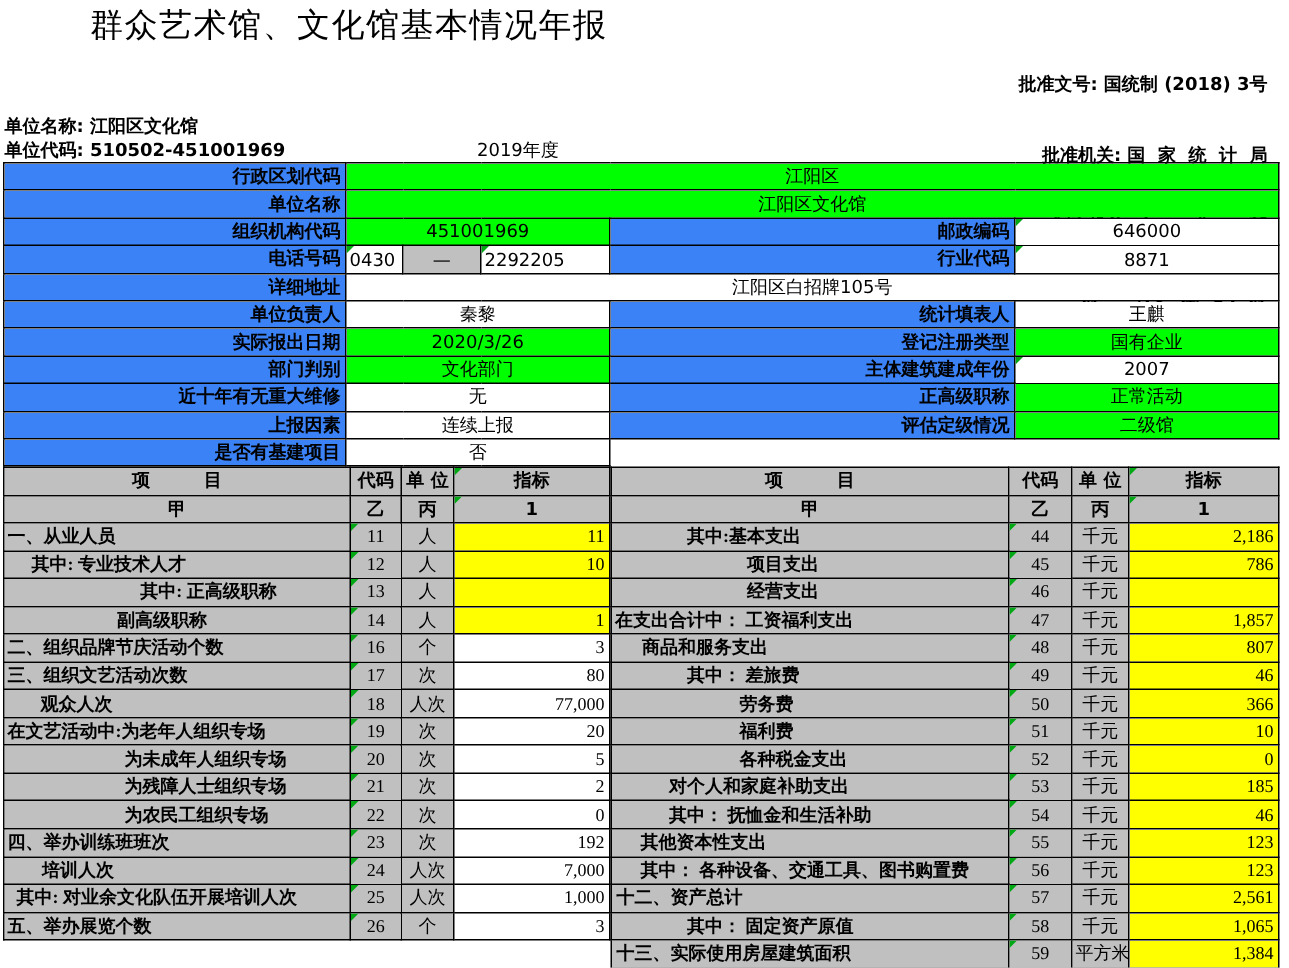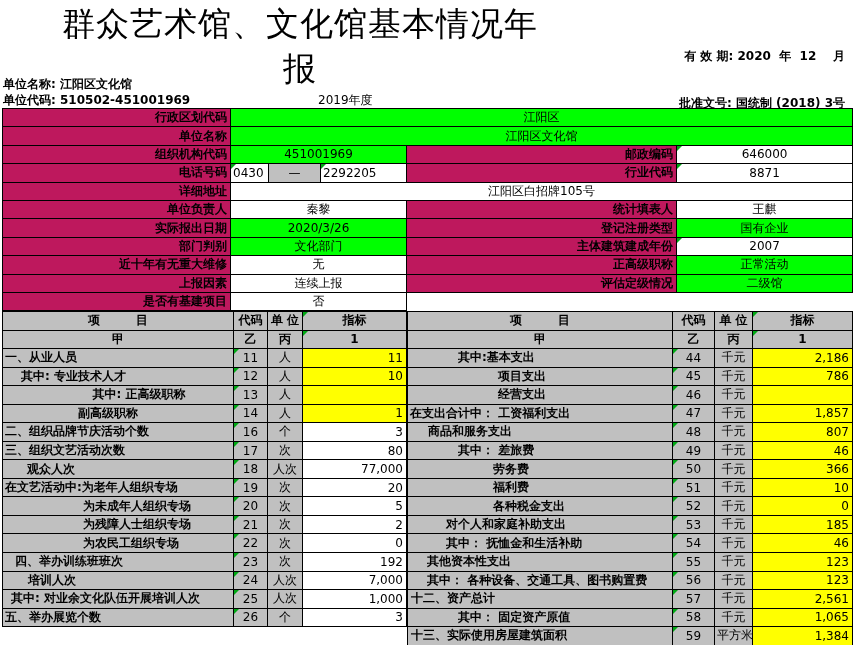--- a/index.html
+++ b/index.html
@@ -1,59 +1,58 @@
 <!DOCTYPE html>
 <html><head>
 <meta charset="utf-8">
 <style>
   html,body{margin:0;padding:0;}
   .page{position:relative;width:859px;height:645px;background:#ffffff;overflow:hidden;
         font-family:"DejaVu Sans","Liberation Sans",sans-serif;color:#000;}
-  .title{position:absolute;left:60px;top:2px;width:480px;text-align:center;
-         font-size:33px;letter-spacing:1px;font-weight:400;}
+  .title{position:absolute;left:60px;top:2px;width:480px;
+         font-size:22px;letter-spacing:1px;font-weight:400;}
   .meta{position:absolute;right:14px;top:17px;text-align:right;font-size:12px;
         font-weight:bold;line-height:15.8px;white-space:pre;}
   .unit-line{position:absolute;left:3px;font-size:12px;font-weight:bold;white-space:pre;}
   .unit-name{top:76px;}
   .unit-code{top:92px;}
   .year{position:absolute;left:318px;top:92px;font-size:12px;}
   table{border-collapse:collapse;table-layout:fixed;position:absolute;}
   td{border:1px solid #000;font-size:12px;padding:0 2px;vertical-align:middle;
      overflow:hidden;white-space:nowrap;}
   .form{left:2px;top:108px;width:850px;}
   .form tr{height:18.4px;}
-  .lab{background:#be185d;text-align:right;font-weight:bold;padding-right:3px;}
+  .lab{background:#3b82f6;text-align:right;font-weight:bold;padding-right:3px;}
   .green{background:#00ff00;text-align:center;}
   .wc{background:#ffffff;text-align:center;}
   .wl{background:#ffffff;text-align:left;}
   .gc{background:#c0c0c0;text-align:center;}
   .noborder{border:none;background:#ffffff;}
   .stat{top:311px;}
   .ltable{left:2px;width:404px;}
   .rtable{left:407px;width:445px;}
   .stat thead tr{height:18.5px;}
-  .stat tbody tr{height:18.55px;}
+  .stat tbody tr{height:18.55px;font-family:Liberation Serif, serif;}
   .hd{background:#c0c0c0;text-align:center;font-weight:bold;}
   .ga{background:#c0c0c0;text-align:left;font-weight:bold;}
   .code,.unit{background:#c0c0c0;text-align:center;font-weight:normal;}
   .val{text-align:right;padding-right:3px;background:#ffffff;}
   .yellow{background:#ffff00;}
   .tri{position:relative;}
   .tri::before{content:"";position:absolute;left:0;top:0;width:0;height:0;
     border-top:5px solid #00a814;border-right:5px solid transparent;}
 </style>
 </head>
 <body>
 
 <div class="page">
 
   <div class="title">群众艺术馆、文化馆基本情况年报</div>
 
   <div class="meta">
-    <div>有 效 期: 2020  年  12    月</div>
     <div>批准文号: 国统制 (2018) 3号</div>
     <div>批准机关: 国  家  统  计  局</div>
     <div>制定机关: 文      化      部</div>
     <div>表    号:文  基  04  表</div>
   </div>
 
   <div class="unit-line unit-name">单位名称: 江阳区文化馆</div>
   <div class="unit-line unit-code">单位代码: 510502-451001969</div>
   <div class="year">2019年度</div>
 
@@ -213,21 +212,21 @@
       <td class="unit">次</td>
       <td class="val">2</td>
     </tr>
         <tr>
       <td class="ga" style="padding-left: 80px;">为农民工组织专场</td>
       <td class="code tri">22</td>
       <td class="unit">次</td>
       <td class="val">0</td>
     </tr>
         <tr>
-      <td class="ga" style="padding-left: 12px;">四、举办训练班班次</td>
+      <td class="ga" style="padding-left: 2px;">四、举办训练班班次</td>
       <td class="code tri">23</td>
       <td class="unit">次</td>
       <td class="val">192</td>
     </tr>
         <tr>
       <td class="ga" style="padding-left: 25px;">培训人次</td>
       <td class="code tri">24</td>
       <td class="unit">人次</td>
       <td class="val">7,000</td>
     </tr>

